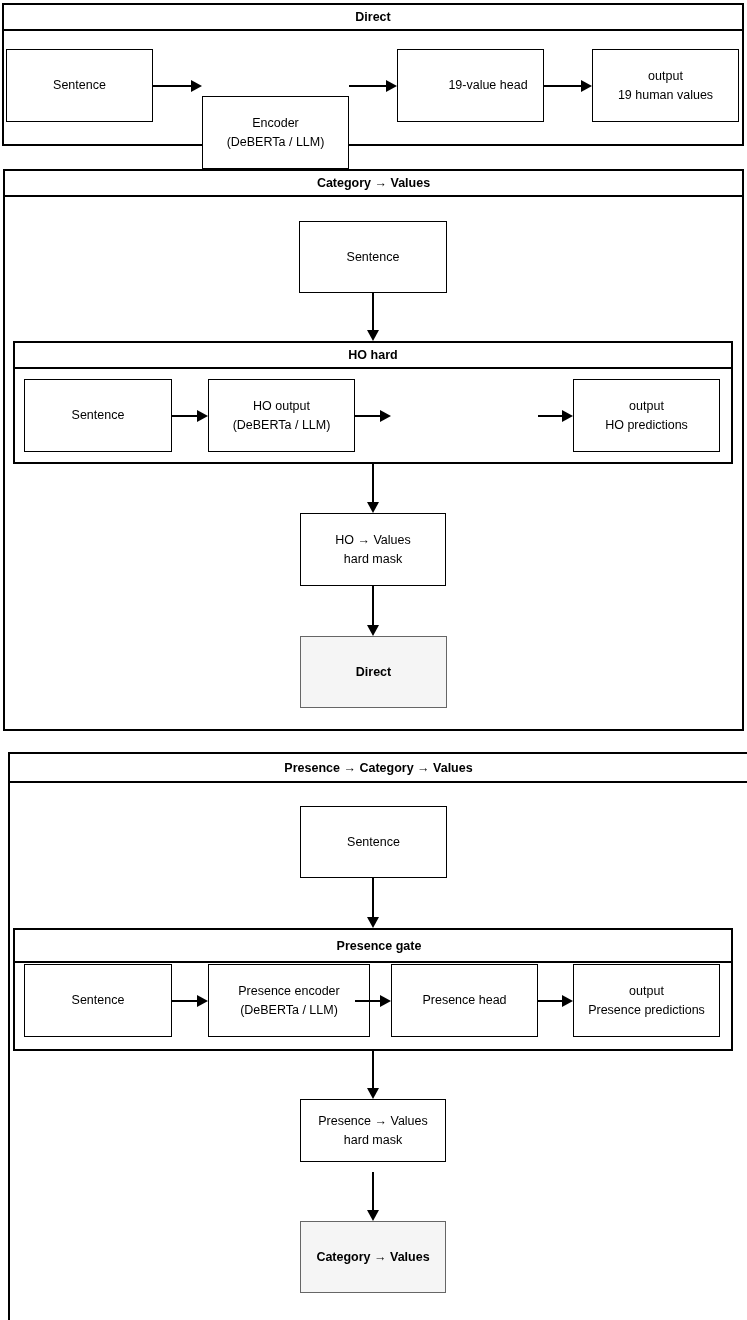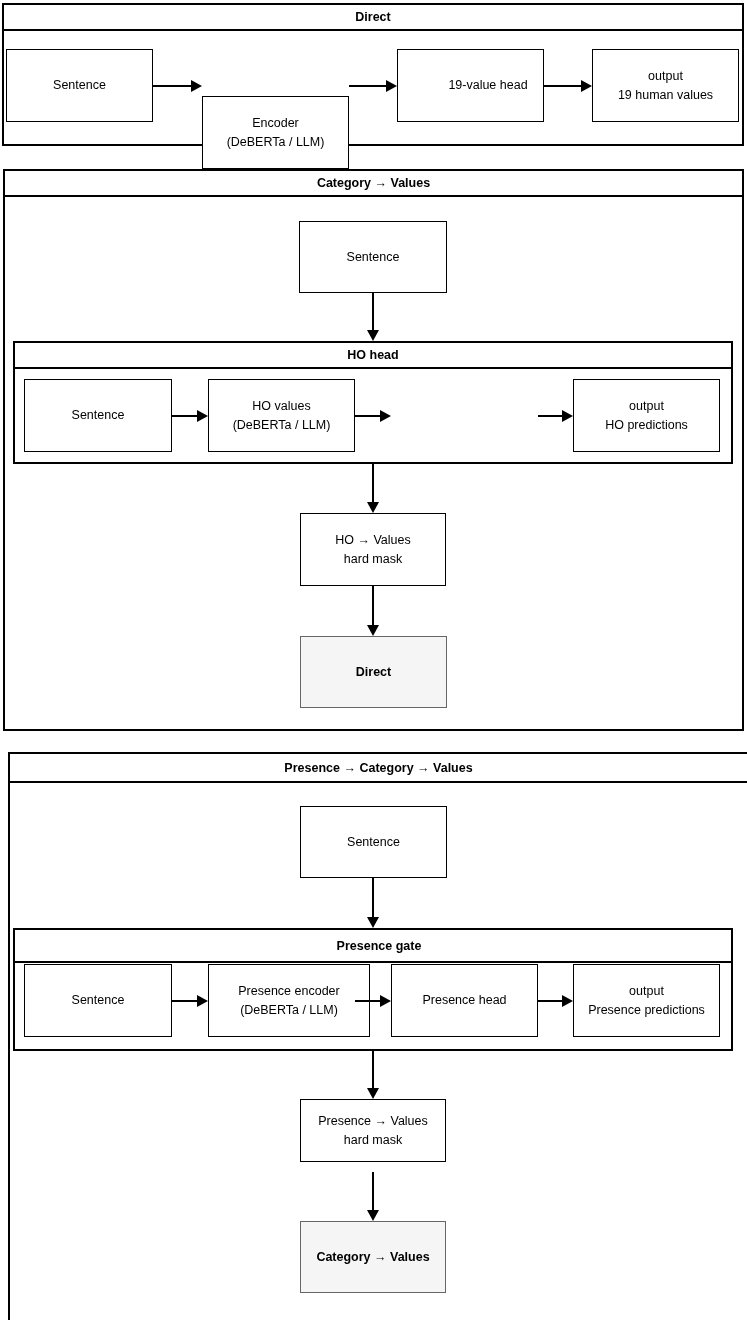--- a/index.html
+++ b/index.html
@@ -96,27 +96,27 @@
     <div class="panel-title" style="height:26px;">
       <span>Category → Values</span>
     </div>
   </div>
 
   <div class="node" style="left:299px; top:221px; width:148px; height:72px;">Sentence</div>
   <div class="arrow-v" style="left:367px; top:293px; height:48px;"></div>
 
   <div class="panel" style="left:13px; top:341px; width:720px; height:123px;">
     <div class="panel-title" style="height:26px;">
-      <span>HO head</span>
+      <span>HO hard</span>
     </div>
   </div>
 
   <div class="node" style="left:24px; top:379px; width:148px; height:73px;">Sentence</div>
   <div class="arrow-h" style="left:172px; top:410px; width:36px;"></div>
-  <div class="node" style="left:208px; top:379px; width:147px; height:73px;">HO values
+  <div class="node" style="left:208px; top:379px; width:147px; height:73px;">HO output
 (DeBERTa / LLM)</div>
   <div class="arrow-h" style="left:355px; top:410px; width:36px;"></div>
   <div class="arrow-h" style="left:538px; top:410px; width:35px;"></div>
   <div class="node" style="left:573px; top:379px; width:147px; height:73px;">output
 HO predictions</div>
 
   <div class="arrow-v" style="left:367px; top:464px; height:49px;"></div>
   <div class="node" style="left:300px; top:513px; width:146px; height:73px;">HO → Values
 hard mask</div>
   <div class="arrow-v" style="left:367px; top:586px; height:50px;"></div>

